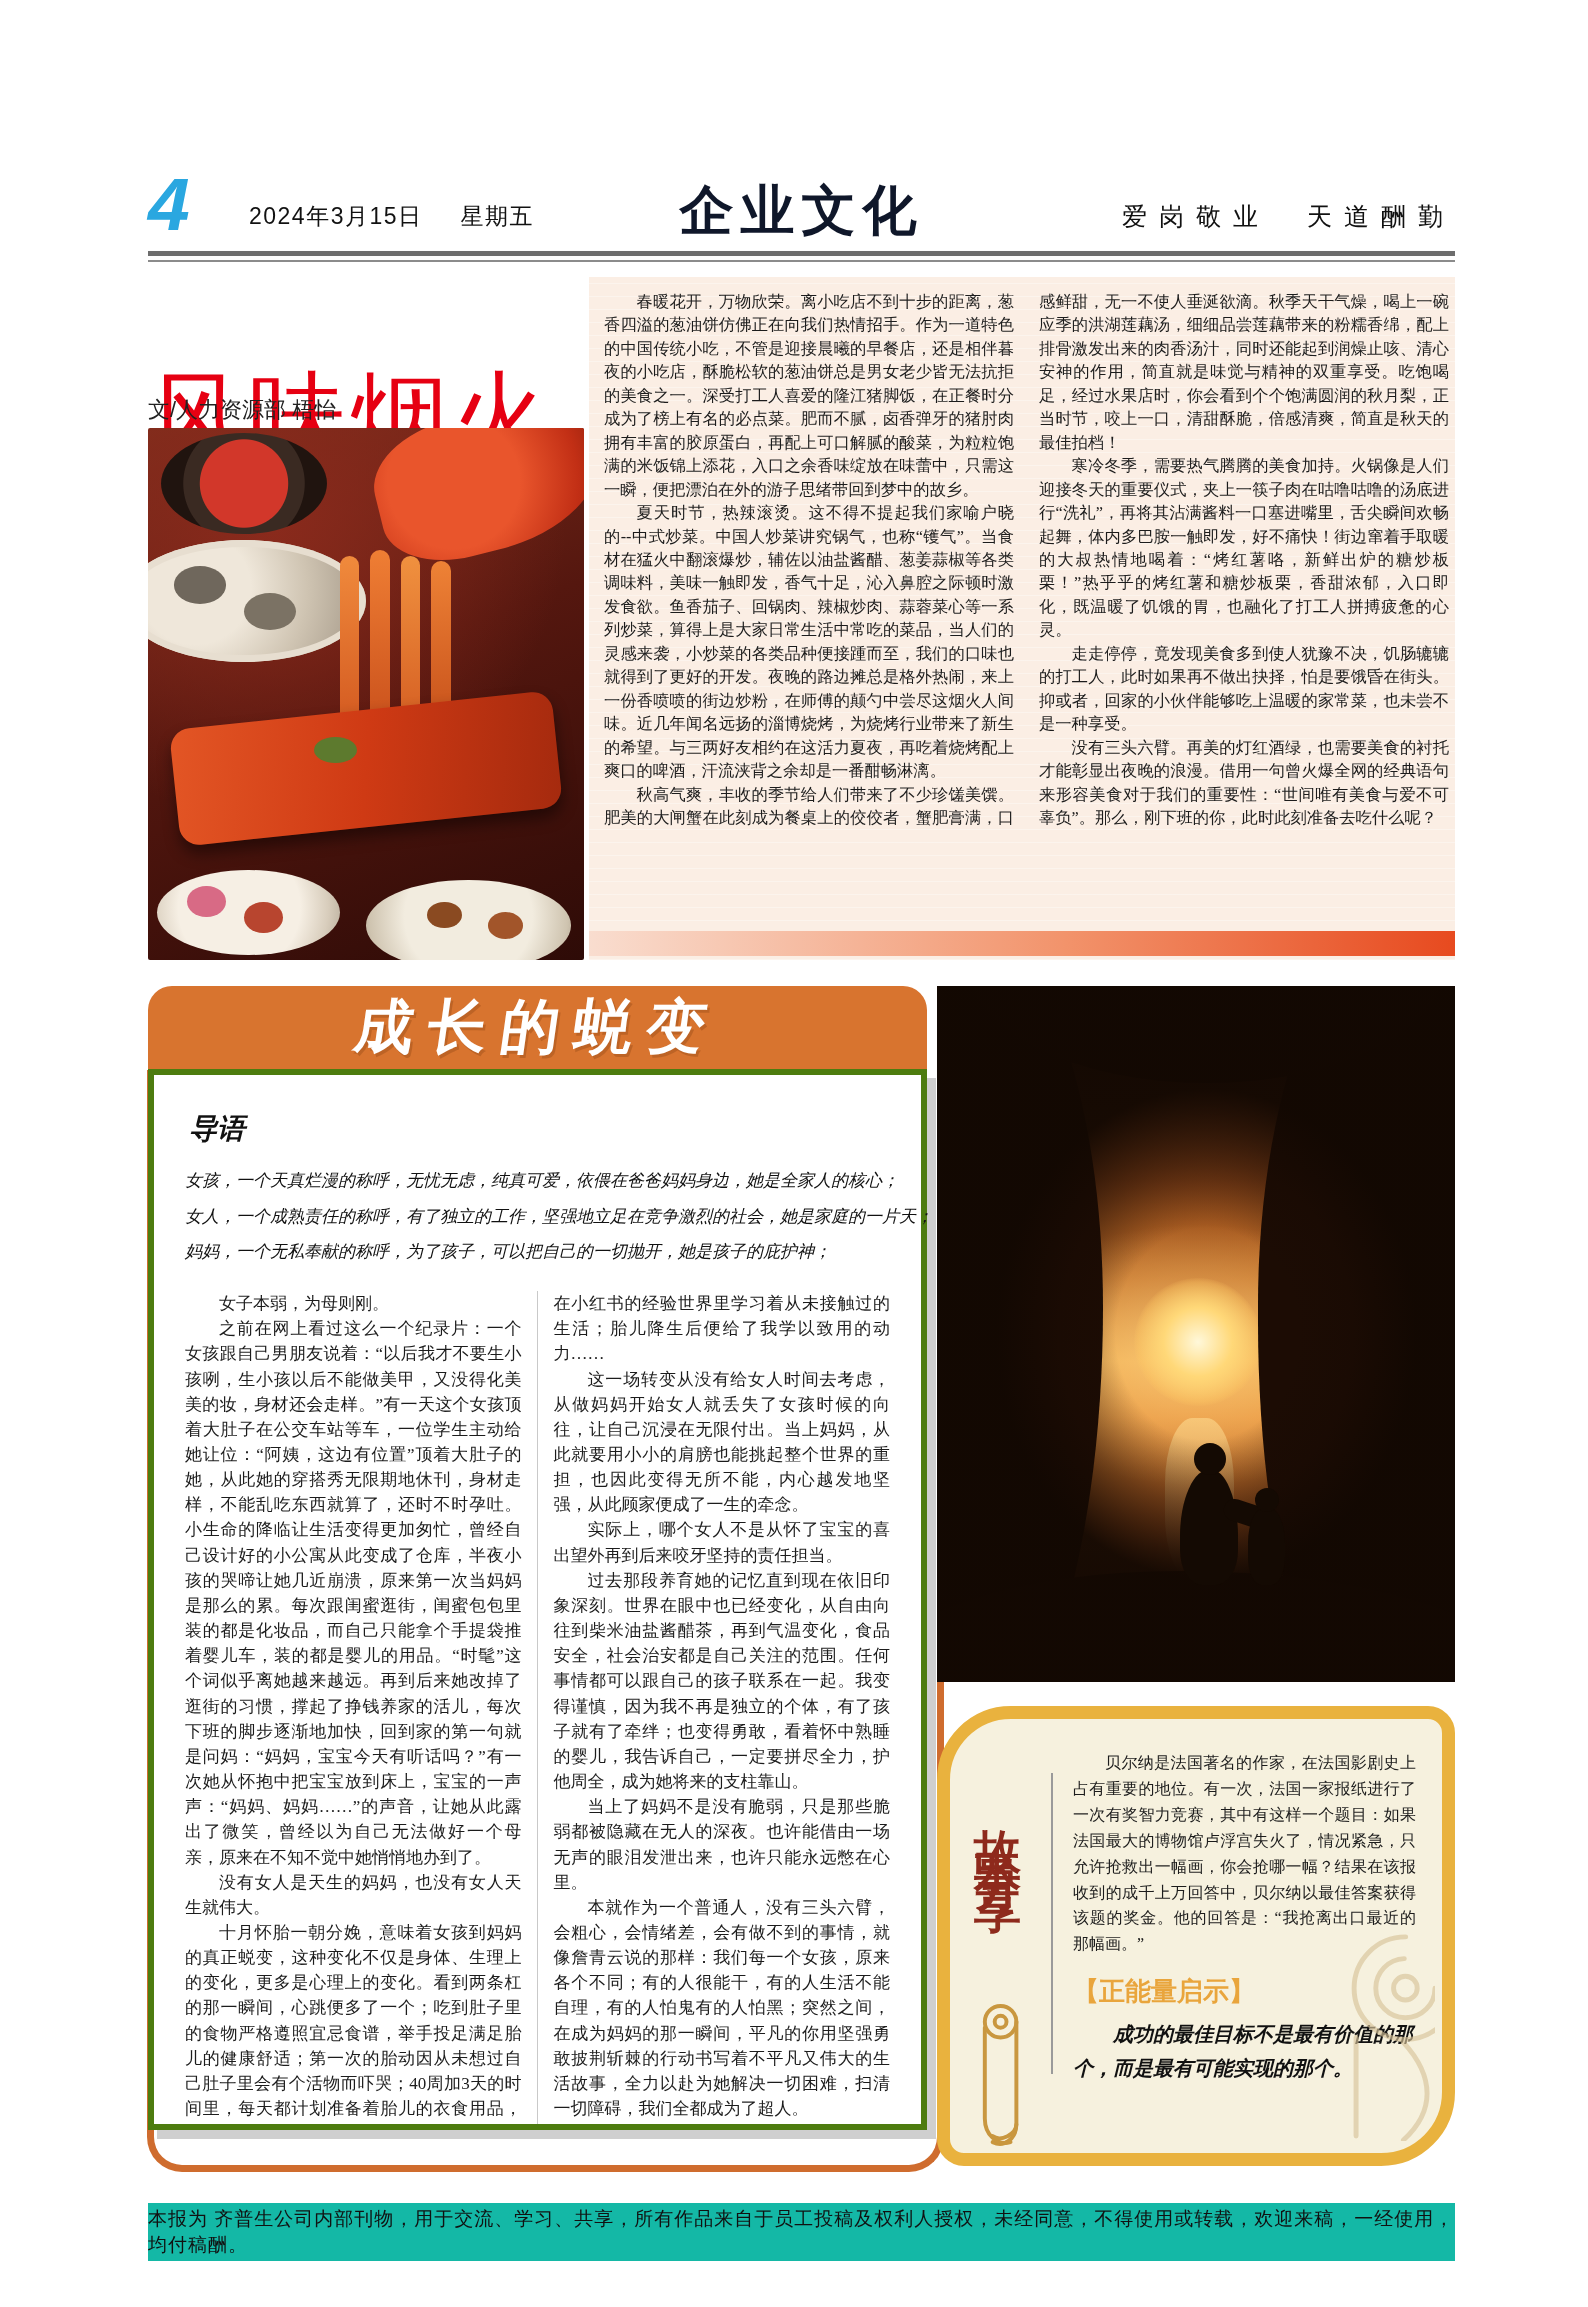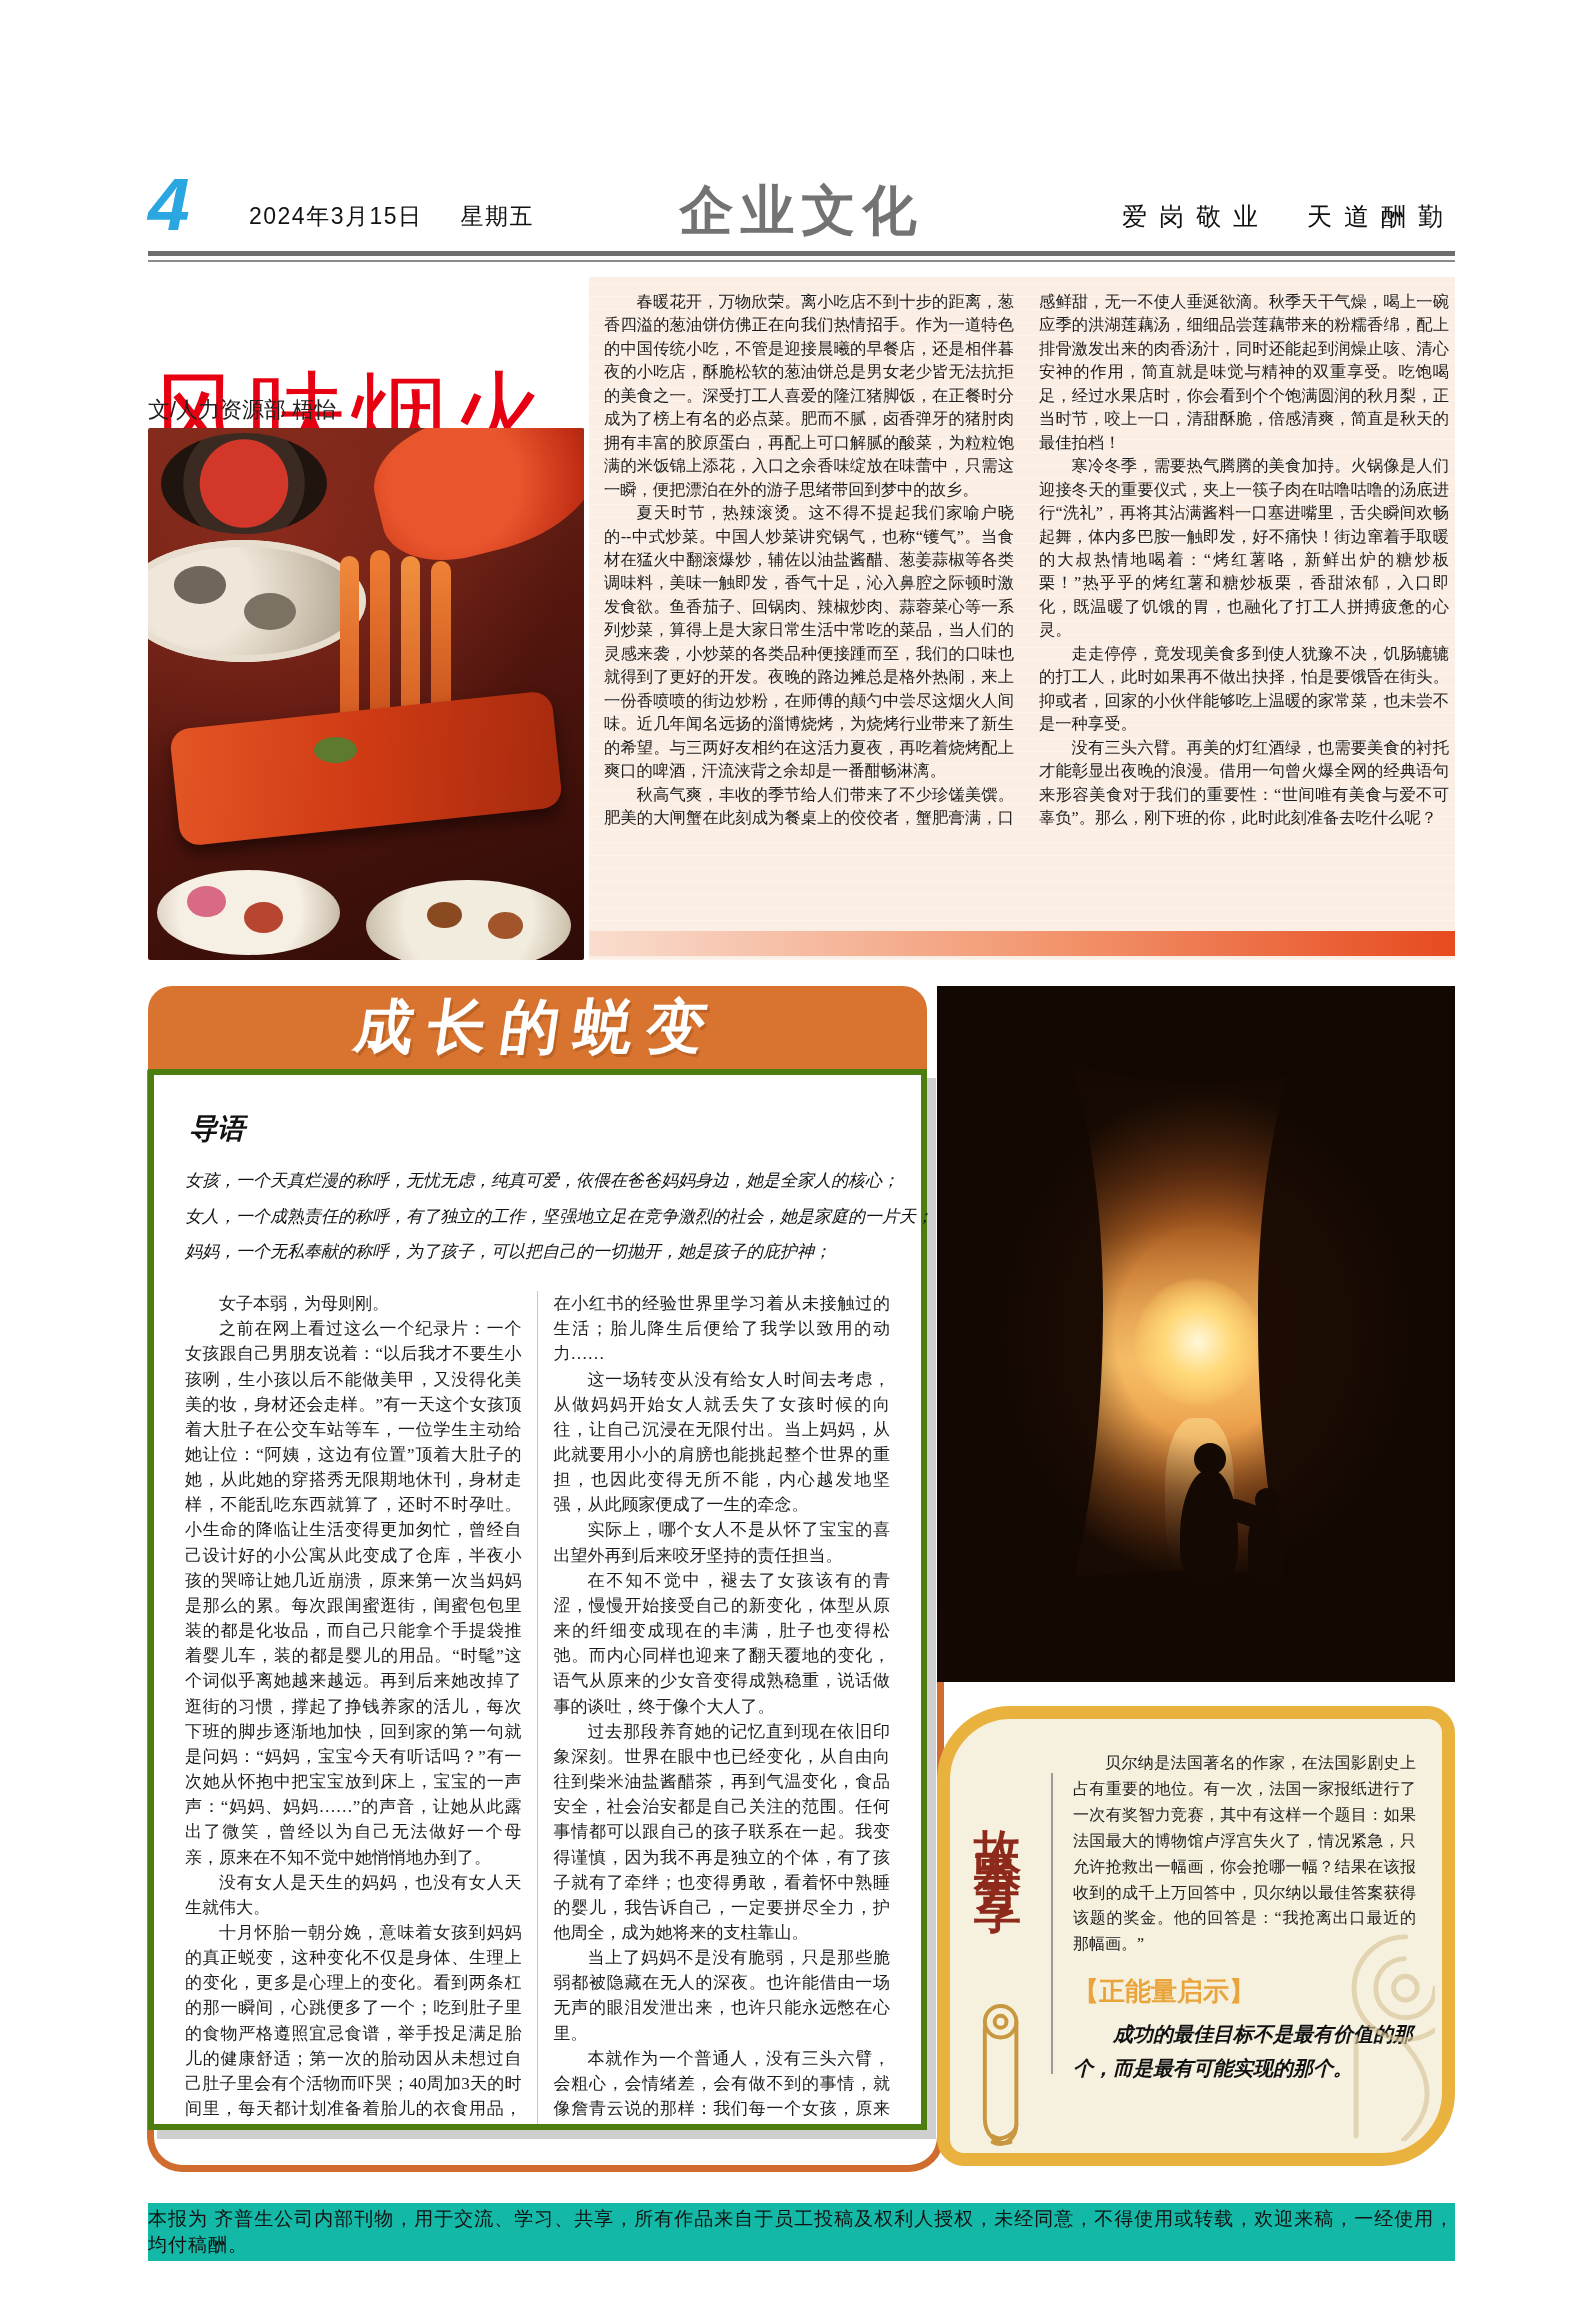--- a/index.html
+++ b/index.html
@@ -7,21 +7,21 @@
         font-family:"Liberation Serif","DejaVu Serif",serif;color:#111;}
 
   
   .masthead{position:absolute;left:148px;top:163px;width:1307px;height:74px;}
   .page-num{position:absolute;left:0;bottom:-5px;font-family:"Liberation Sans","DejaVu Sans",sans-serif;
             font-style:italic;font-weight:bold;font-size:75px;line-height:1;color:#2aa7e0;}
   .date-group{position:absolute;left:101px;bottom:5px;font-family:"Liberation Sans","DejaVu Sans",sans-serif;
               font-size:23px;letter-spacing:1.5px;}
   .date-group .wd{margin-left:30px;}
   .section-title{position:absolute;left:50%;transform:translateX(-50%);bottom:-1px;
-                 font-size:54px;font-weight:bold;color:#737373;letter-spacing:7px;line-height:1;white-space:nowrap;}
+                 font-size:54px;font-weight:bold;color:#0f172a;letter-spacing:7px;line-height:1;white-space:nowrap;}
   .slogan{position:absolute;right:0;bottom:4px;font-size:25px;letter-spacing:12px;white-space:nowrap;}
   .masthead-rules{position:absolute;left:0;right:0;bottom:-25px;}
   .rule-thick{height:5px;background:#6d6d6d;}
   .rule-thin{height:2.5px;background:#8b8b8b;margin-top:4px;}
 
   
   .article1{position:absolute;left:148px;top:277px;width:1307px;height:683px;}
   .a1-textbg{position:absolute;left:441px;top:0;right:0;bottom:0;background:#fbeee4;}
   .a1-textbg::after{content:"";position:absolute;inset:0;
      background:repeating-linear-gradient(0deg,rgba(255,255,255,.35) 0 1px,rgba(255,255,255,0) 1px 13px);}
@@ -196,21 +196,20 @@
               <p class="intro-line">妈妈，一个无私奉献的称呼，为了孩子，可以把自己的一切抛开，她是孩子的庇护神；</p>
             </div>
         </div>
         <div class="a2-body">
             <p class="a2-p">女子本弱，为母则刚。</p>
             <p class="a2-p">之前在网上看过这么一个纪录片：一个女孩跟自己男朋友说着：“以后我才不要生小孩咧，生小孩以后不能做美甲，又没得化美美的妆，身材还会走样。”有一天这个女孩顶着大肚子在公交车站等车，一位学生主动给她让位：“阿姨，这边有位置”顶着大肚子的她，从此她的穿搭秀无限期地休刊，身材走样，不能乱吃东西就算了，还时不时孕吐。小生命的降临让生活变得更加匆忙，曾经自己设计好的小公寓从此变成了仓库，半夜小孩的哭啼让她几近崩溃，原来第一次当妈妈是那么的累。每次跟闺蜜逛街，闺蜜包包里装的都是化妆品，而自己只能拿个手提袋推着婴儿车，装的都是婴儿的用品。“时髦”这个词似乎离她越来越远。再到后来她改掉了逛街的习惯，撑起了挣钱养家的活儿，每次下班的脚步逐渐地加快，回到家的第一句就是问妈：“妈妈，宝宝今天有听话吗？”有一次她从怀抱中把宝宝放到床上，宝宝的一声声：“妈妈、妈妈……”的声音，让她从此露出了微笑，曾经以为自己无法做好一个母亲，原来在不知不觉中她悄悄地办到了。</p>
             <p class="a2-p">没有女人是天生的妈妈，也没有女人天生就伟大。</p>
             <p class="a2-p">十月怀胎一朝分娩，意味着女孩到妈妈的真正蜕变，这种变化不仅是身体、生理上的变化，更多是心理上的变化。看到两条杠的那一瞬间，心跳便多了一个；吃到肚子里的食物严格遵照宜忌食谱，举手投足满足胎儿的健康舒适；第一次的胎动因从未想过自己肚子里会有个活物而吓哭；40周加3天的时间里，每天都计划准备着胎儿的衣食用品，在小红书的经验世界里学习着从未接触过的生活；胎儿降生后便给了我学以致用的动力……</p>
             <p class="a2-p">这一场转变从没有给女人时间去考虑，从做妈妈开始女人就丢失了女孩时候的向往，让自己沉浸在无限付出。当上妈妈，从此就要用小小的肩膀也能挑起整个世界的重担，也因此变得无所不能，内心越发地坚强，从此顾家便成了一生的牵念。</p>
             <p class="a2-p">实际上，哪个女人不是从怀了宝宝的喜出望外再到后来咬牙坚持的责任担当。</p>
-            <p class="a2-p">在不知不觉中，褪去了女孩该有的青涩，慢慢开始接受自己的新变化，体型从原来的纤细变成现在的丰满，肚子也变得松弛。而内心同样也迎来了翻天覆地的变化，语气从原来的少女音变得成熟稳重，说话做事的谈吐，终于像个大人了。</p>
             <p class="a2-p">过去那段养育她的记忆直到现在依旧印象深刻。世界在眼中也已经变化，从自由向往到柴米油盐酱醋茶，再到气温变化，食品安全，社会治安都是自己关注的范围。任何事情都可以跟自己的孩子联系在一起。我变得谨慎，因为我不再是独立的个体，有了孩子就有了牵绊；也变得勇敢，看着怀中熟睡的婴儿，我告诉自己，一定要拼尽全力，护他周全，成为她将来的支柱靠山。</p>
             <p class="a2-p">当上了妈妈不是没有脆弱，只是那些脆弱都被隐藏在无人的深夜。也许能借由一场无声的眼泪发泄出来，也许只能永远憋在心里。</p>
             <p class="a2-p">本就作为一个普通人，没有三头六臂，会粗心，会情绪差，会有做不到的事情，就像詹青云说的那样：我们每一个女孩，原来各个不同；有的人很能干，有的人生活不能自理，有的人怕鬼有的人怕黑；突然之间，在成为妈妈的那一瞬间，平凡的你用坚强勇敢披荆斩棘的行动书写着不平凡又伟大的生活故事，全力以赴为她解决一切困难，扫清一切障碍，我们全都成为了超人。</p>
           </div>
       </div>
     </div>
 
     <div class="a2-right">
 
       <div class="photo2">

